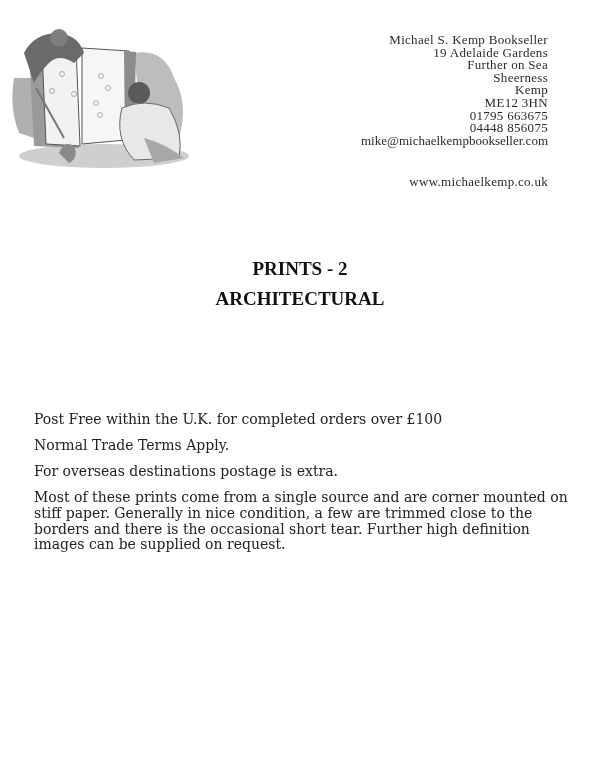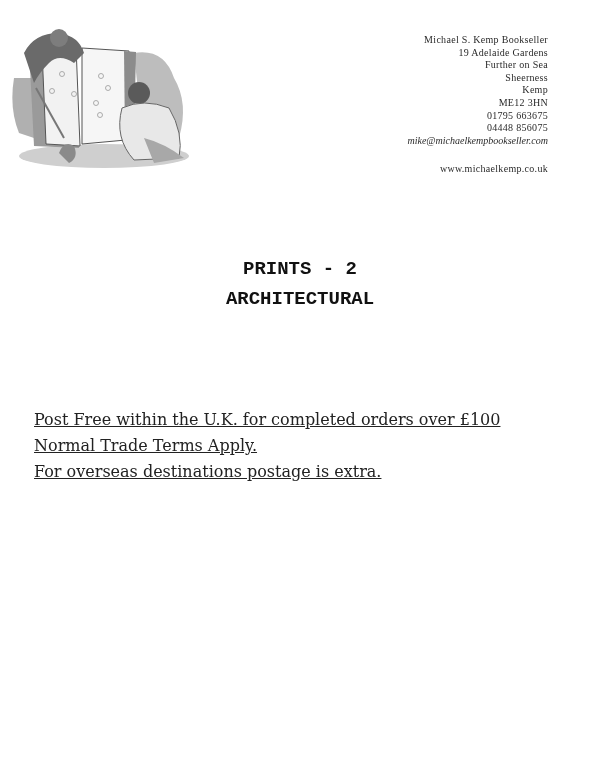--- a/index.html
+++ b/index.html
@@ -1,22 +1,22 @@
 <!DOCTYPE html>
 <html><head>
 <meta charset="utf-8">
 <style>
   html, body { margin: 0; padding: 0; background: #ffffff; }
   body { width: 600px; height: 776px; position: relative; overflow: hidden; font-family: "DejaVu Serif", serif; color: #1a1a1a; }
   .logo { position: absolute; left: 4px; top: 8px; width: 190px; height: 170px; }
-  .address { position: absolute; right: 52px; top: 34px; text-align: right; font-family: "Liberation Serif", serif; font-size: 10px; line-height: 12.6px; color: #2a2a2a; letter-spacing: 0.3px; }
-  .address .email { font-style: italic; letter-spacing: 0; }
-  .address .web { margin-top: 16px; }
-  .titles { position: absolute; left: 0; right: 0; top: 254px; text-align: center; font-family: Liberation Mono, monospace; font-weight: bold; font-size: 19px; line-height: 30px; color: #111; }
-  .body { position: absolute; left: 34px; top: 412px; width: 545px; font-family: "DejaVu Serif", serif; font-size: 16px; color: #222; text-decoration: underline; }
+  .address { position: absolute; right: 52px; top: 34px; text-align: right; font-family: "Liberation Serif", serif; font-size: 13px; line-height: 12.6px; color: #2a2a2a; letter-spacing: 0.3px; }
+  .address .email { letter-spacing: 0; }
+  .address .web { margin-top: 29px; }
+  .titles { position: absolute; left: 0; right: 0; top: 254px; text-align: center; font-family: Liberation Serif, serif; font-weight: bold; font-size: 19px; line-height: 30px; color: #111; }
+  .body { position: absolute; left: 34px; top: 412px; width: 545px; font-family: "DejaVu Serif", serif; font-size: 14px; color: #222; }
   .body p { margin: 0 0 10.5px 0; line-height: 15.5px; }
   .body p.long { line-height: 15.8px; }
 </style>
 </head>
 <body>
 
 <div class="logo">
   <svg width="190" height="170" viewBox="0 0 190 170">
     <defs>
       <filter id="blur">
@@ -75,13 +75,14 @@
 
 <div class="titles">
   <div>PRINTS - 2</div>
   <div>ARCHITECTURAL</div>
 </div>
 
 <div class="body">
   <p>Post Free within the U.K. for completed orders over £100</p>
   <p>Normal Trade Terms Apply.</p>
   <p>For overseas destinations postage is extra.</p>
+  <p class="long">Most of these prints come from a single source and are corner mounted on stiff paper. Generally in nice condition, a few are trimmed close to the borders and there is the occasional short tear. Further high definition images can be supplied on request.</p>
 </div>
 
 </body></html>

